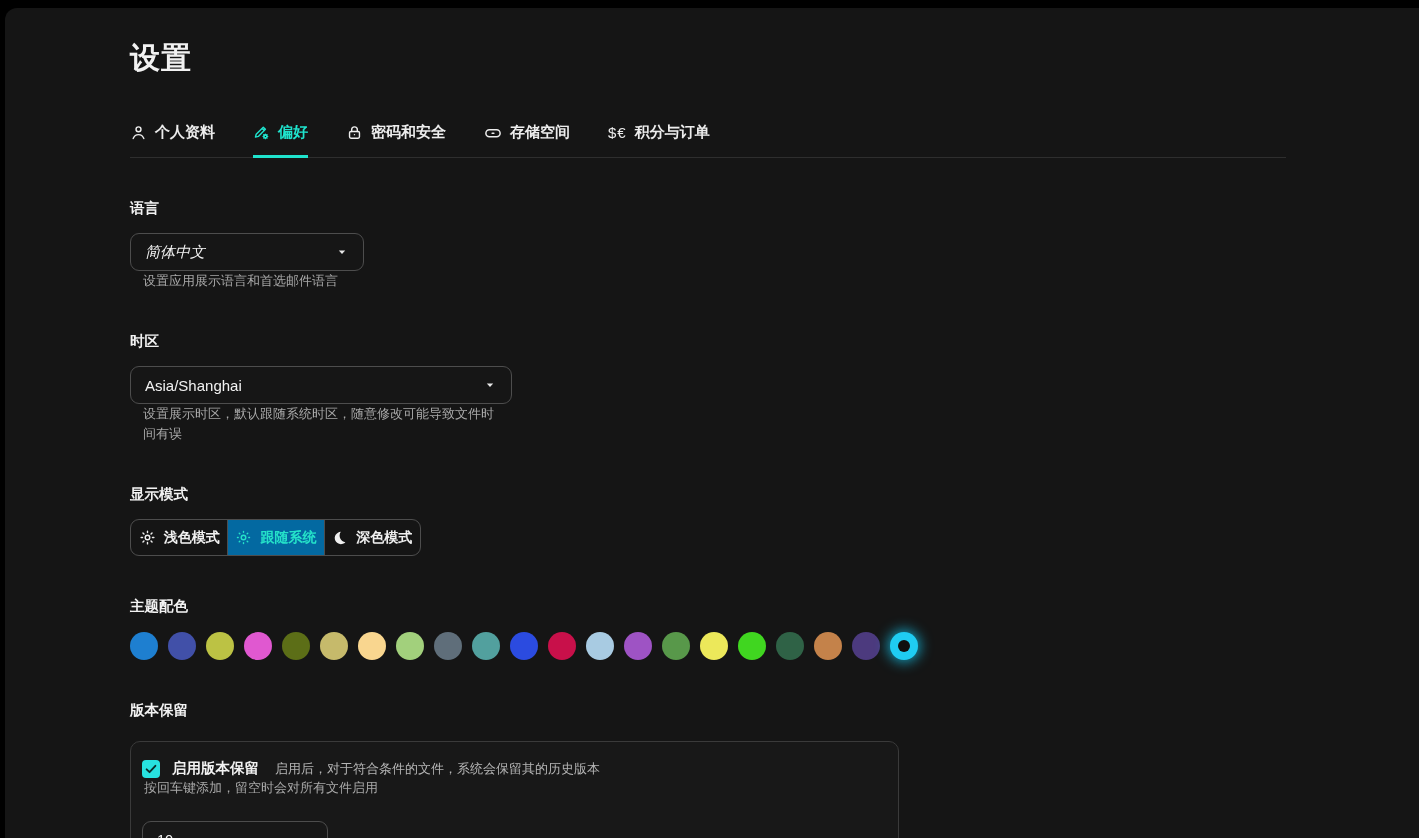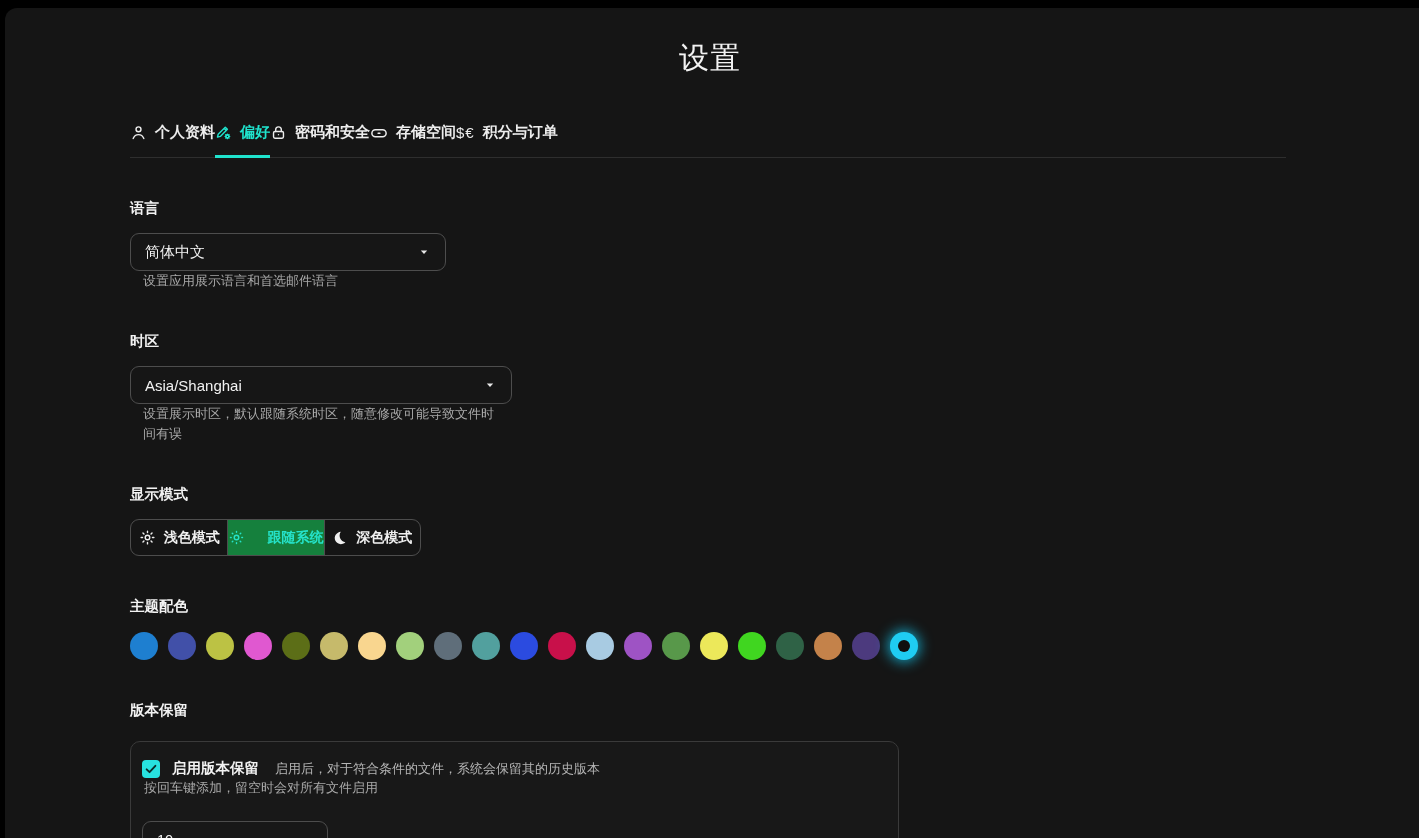--- a/index.html
+++ b/index.html
@@ -12,25 +12,25 @@
   .panel {
     position: absolute;
     left: 5px; top: 8px; right: 0; bottom: 0;
     background: #151515;
     border-radius: 12px 0 0 0;
   }
   .content {
     padding: 30px 0 0 125px;
     width: 1285px;
   }
-  h1.page-title { font-size: 30px; font-weight: normal; letter-spacing: 1px; text-align: center; }
+  h1.page-title { font-size: 30px; font-weight: bold; letter-spacing: 1px; }
 
   
   .tabs {
-    display: flex; 
+    display: flex; gap: 38px;
     margin-top: 44px;
     border-bottom: 1px solid #2e2e2e;
     width: 1156px;
     text-align: right;
   }
   .tab {
     display: flex; align-items: center; gap: 8px;
     font-size: 15px; font-weight: bold; color: #ededed;
     padding-bottom: 13px; cursor: pointer;
     border-bottom: 3px solid transparent;
@@ -49,40 +49,40 @@
     height: 38px;
     border: 1px solid #4d4d4d;
     border-radius: 9px;
     display: flex; align-items: center; justify-content: space-between;
     padding: 0 14px 0 14px;
     font-size: 15px;
     cursor: pointer;
     background: #161616;
   }
   .select .caret { display: inline-flex; color: #e8e8e8; }
-  .w-language { width: 316px; }
+  .w-language { width: 234px; font-style: italic; }
   .w-timezone { width: 382px; }
   .helper.narrow { width: 375px; }
 
   
   .segmented {
     margin-top: 15px;
     display: inline-flex;
     border: 1px solid #4d4d4d;
     border-radius: 9px;
     overflow: hidden;
     height: 37px;
   }
   .seg {
     display: flex; align-items: center; justify-content: center; gap: 8px;
     width: 96.3px; font-size: 14px; font-weight: bold; color: #f0f0f0;
     cursor: pointer; background: transparent;
   }
   .seg + .seg { border-left: 1px solid #4d4d4d; }
-  .seg.selected { background: #15803d; color: #25e2c9; justify-content: space-between; }
+  .seg.selected { background: #0369a1; color: #25e2c9; }
   .seg .seg-icon { display: inline-flex; }
 
   
   .swatches { margin-top: 16px; display: flex; gap: 10px; }
   .swatch {
     width: 28px; height: 28px; border-radius: 50%;
     cursor: pointer; position: relative; flex: none;
   }
   .swatch.selected {
     box-shadow: 0 0 13px 2px rgba(20, 205, 245, 0.75);

